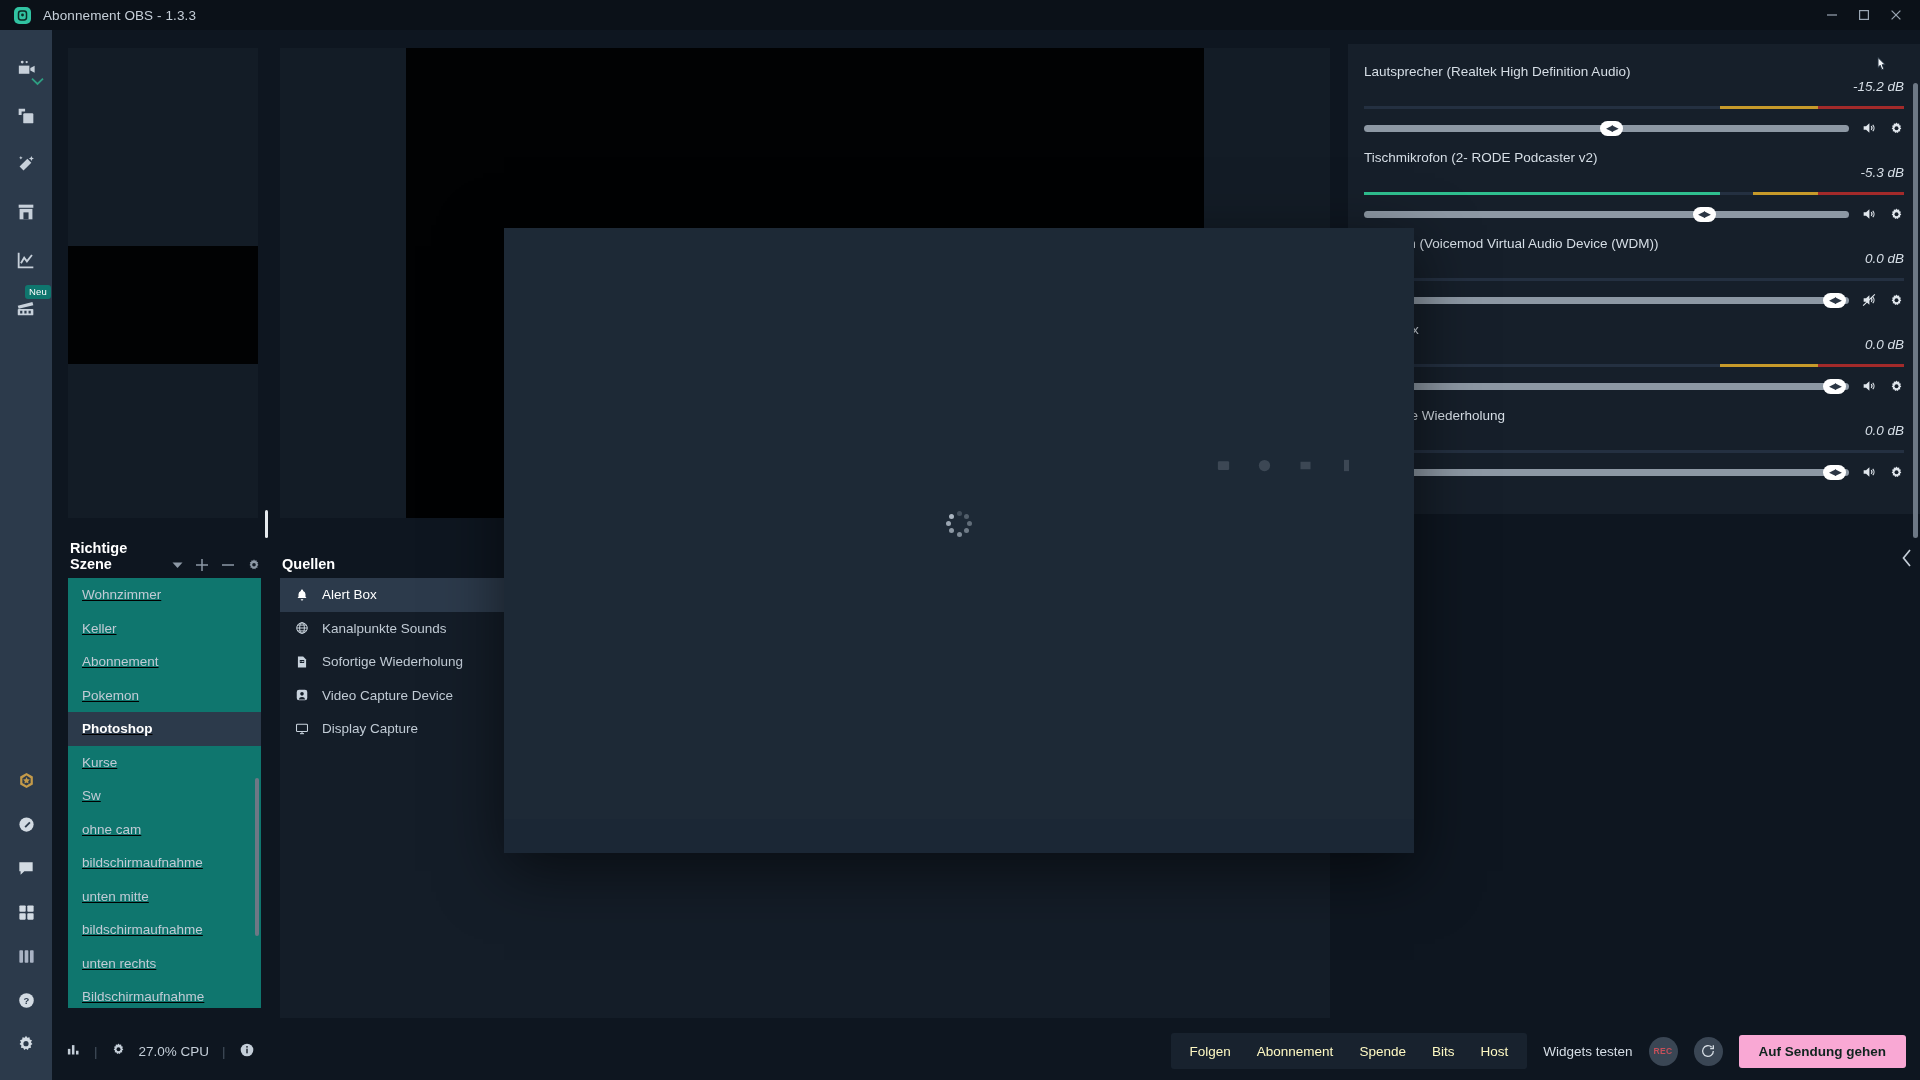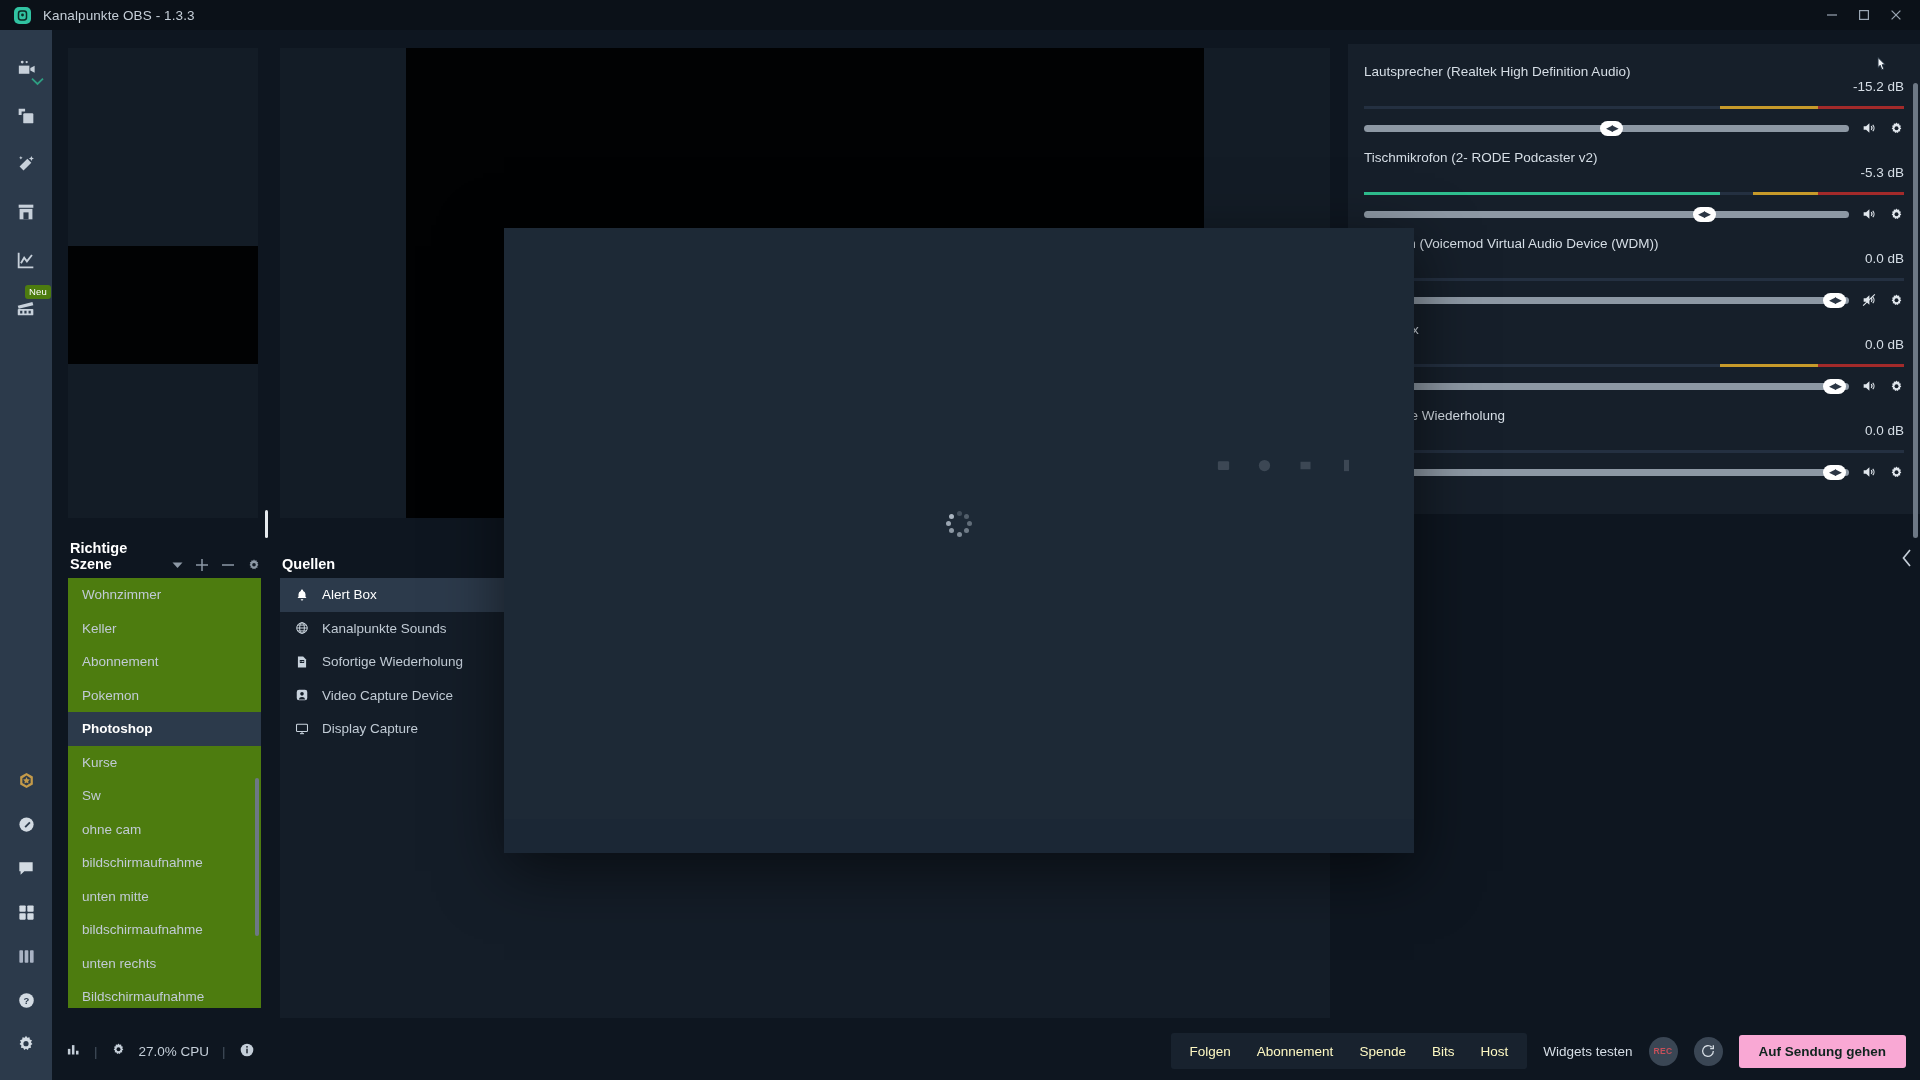--- a/index.html
+++ b/index.html
@@ -45,21 +45,21 @@
     position: relative; width: 52px; height: 48px;
     display: flex; align-items: center; justify-content: center;
     color: #c7d0da;
   }
   .rail-item.small { height: 44px; }
   .rail-chevron {
     position: absolute; right: 8px; bottom: 4px; color: #2f9e82; font-size: 12px; line-height: 1;
   }
   .rail-badge {
     position: absolute; top: 1px; right: 1px;
-    background: #4d7c0f; color: #fff; font-size: 9.5px;
+    background: #0f766e; color: #fff; font-size: 9.5px;
     border-radius: 3px; padding: 1px 4px 2px; letter-spacing: .2px;
   }
 
   
   .preview-left {
     position: absolute; left: 68px; top: 48px; width: 190px; height: 470px;
     background: #131c26;
   }
   .preview-left .black-band {
     position: absolute; left: 0; top: 198px; width: 100%; height: 118px; background: #010203;
@@ -81,21 +81,22 @@
     position: absolute; left: 68px; top: 540px; width: 193px; height: 480px;
   }
   .panel-head {
     display: flex; align-items: flex-end; height: 32px; padding-left: 2px;
   }
   .panel-title { color: #fff; font-size: 14.5px; font-weight: bold; }
   .panel-tools { margin-left: 10px; display: flex; align-items: center; gap: 12px; color: #8d99a6; }
   .panel-tools .t { font-size: 15px; line-height: 1; display: flex; align-items: center; }
   .scene-list {
     position: relative; margin-top: 6px; height: 430px; overflow: hidden;
-    background: #4d7c0f;
+    background: #0f766e;
+    text-decoration: underline;
   }
   .scene-item {
     height: 33.5px; display: flex; align-items: center;
     padding-left: 14px; color: #c1cbd5; font-size: 13.5px;
   }
   .scene-item.selected { background: #2c3a4b; color: #ffffff; font-weight: bold; }
   .scene-scrollbar {
     position: absolute; right: 2px; top: 200px; width: 4px; height: 158px;
     background: #6d7885; border-radius: 3px;
   }
@@ -119,21 +120,21 @@
   }
   .mixer-head { display: flex; align-items: center; height: 32px; padding: 0 18px 0 10px; }
   .mixer-title { color: #ffffff; font-size: 15px; font-weight: bold; }
   .mixer-gear { margin-left: auto; color: #e2e8ee; position: relative; }
   .mixer-body {
     margin-top: 6px; background: #161f2a; padding: 6px 16px 0 16px; height: 470px;
   }
   .mx-row { padding-top: 14px; }
   .mx-top { display: flex; align-items: baseline; flex-direction: column; }
   .mx-name { color: #d6dee6; font-size: 13.5px; }
-  .mx-db { margin-left: auto; color: #d6dee6; font-size: 13.5px; }
+  .mx-db { margin-left: auto; color: #d6dee6; font-size: 13.5px; font-style: italic; }
   .mx-meter {
     position: relative; margin-top: 12px; height: 3px; width: 100%;
     background: #202a36; display: flex; overflow: hidden;
   }
   .mx-meter .seg { height: 3px; }
   .mx-ctrl { display: flex; align-items: center; margin-top: 11px; gap: 12px; }
   .mx-slider { position: relative; flex: 1; height: 7px; }
   .mx-track { position: absolute; left: 0; top: 0; width: 100%; height: 7px; background: #8d98a4; border-radius: 4px; }
   .mx-knob {
     position: absolute; top: -4px; width: 23px; height: 15px; background: #fff;
@@ -209,21 +210,21 @@
 
 <div id="app">
 
   <div class="titlebar">
     <div class="tb-logo">
       <svg width="11" height="11" viewBox="0 0 11 11">
           <rect x="1.5" y="1" width="8" height="9" rx="2.4" fill="none" stroke="#0d2b25" stroke-width="1.5"></rect>
           <circle cx="5.5" cy="5" r="1.4" fill="#0d2b25"></circle>
         </svg>
     </div>
-    <div class="tb-title">Kanalpunkte OBS - 1.3.3</div>
+    <div class="tb-title">Abonnement OBS - 1.3.3</div>
     <div class="tb-controls">
       <div class="tb-btn">
         <svg width="12" height="12" viewBox="0 0 12 12">
             <line x1="1" y1="6" x2="11" y2="6" stroke="currentColor" stroke-width="1.2"></line>
           </svg>
       </div>
       <div class="tb-btn">
         <svg width="12" height="12" viewBox="0 0 12 12">
             <rect x="1.6" y="1.6" width="8.8" height="8.8" fill="none" stroke="currentColor" stroke-width="1.2"></rect>
           </svg>

